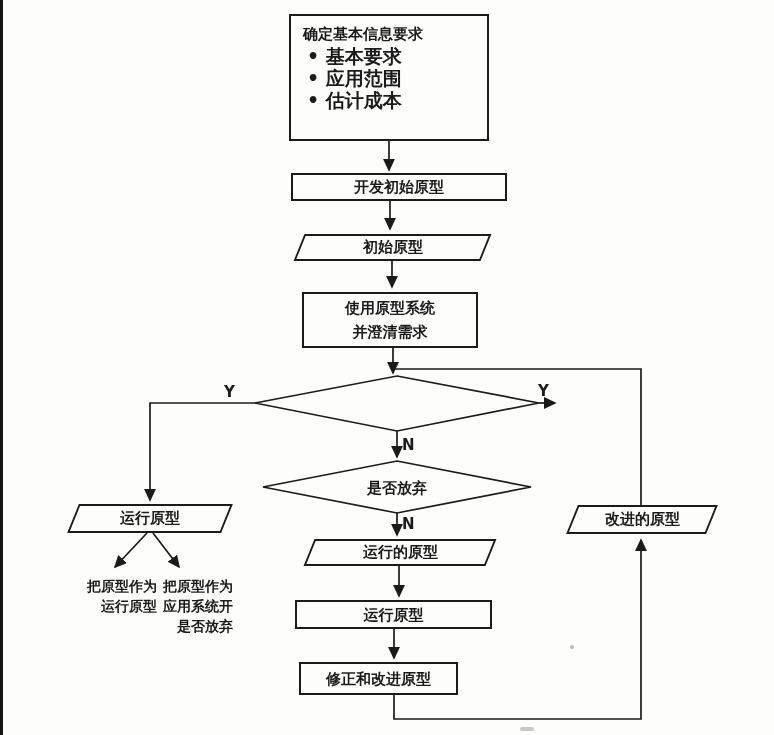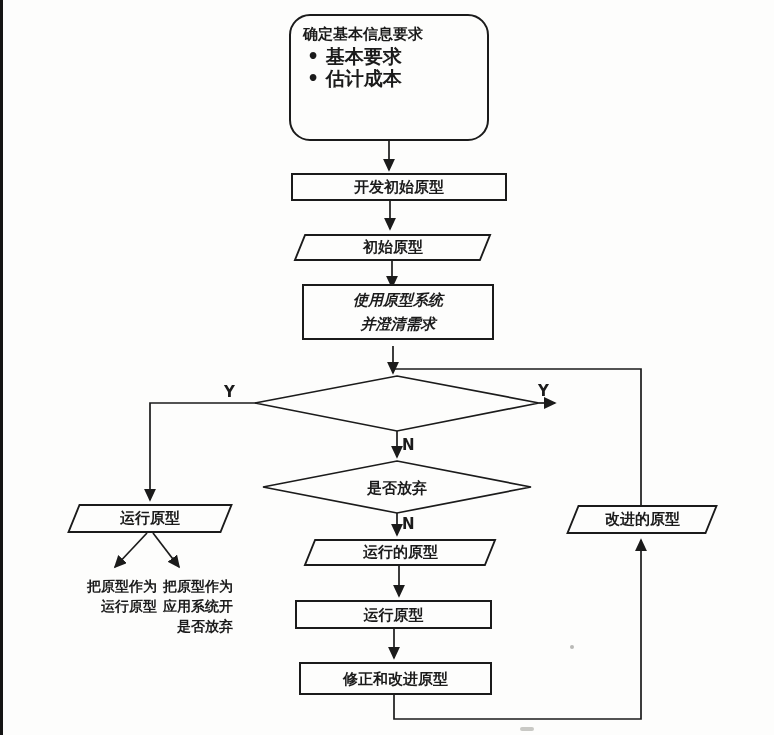--- a/index.html
+++ b/index.html
@@ -18,21 +18,21 @@
   .para{
     position:absolute;border:2px solid #1b1b1b;background:#fdfdfc;
     transform:skewX(-22deg);display:flex;align-items:center;justify-content:center;
   }
   .para>span{transform:skewX(22deg);font-size:15px;white-space:nowrap;}
   .dtext{position:absolute;text-align:center;font-size:15px;line-height:18px;}
   .branch{position:absolute;font-size:15px;line-height:16px;}
   .outcome{position:absolute;text-align:right;font-size:14px;line-height:20px;}
   .info{
     left:289px;top:14px;width:200px;height:127px;
-    display:block;text-align:left;padding:8px 6px 0 12px;border-radius:21px;
+    display:block;text-align:left;padding:8px 6px 0 12px;
   }
   .info-title{font-size:15px;line-height:21px;}
   .info-bullet{font-size:19px;line-height:22px;padding-left:4px;white-space:nowrap;}
   .artifact{position:absolute;border-radius:50%;}
 </style>
 </head>
 <body>
 
 <div class="canvas">
 
@@ -60,32 +60,33 @@
       <line x1="147" y1="533" x2="115" y2="567" marker-end="url(#arw)"></line>
       <line x1="153" y1="533" x2="179" y2="567" marker-end="url(#arw)"></line>
     </g>
     <polygon points="397,376 539,403 397,431 255,403" fill="#fdfdfc" stroke="#1b1b1b" stroke-width="1.7"></polygon>
     <polygon points="397,461 531,487 397,513 263,487" fill="#fdfdfc" stroke="#1b1b1b" stroke-width="1.7"></polygon>
   </svg>
 
   <div class="box info">
     <div class="info-title">确定基本信息要求</div>
     <div class="info-bullet">• 基本要求</div>
+    <div class="info-bullet">• 应用范围</div>
     <div class="info-bullet">• 估计成本</div>
   </div>
 
   <div class="box" style="left:291px;top:173px;width:216px;height:28px;">
     <span>开发初始原型</span>
   </div>
 
   <div class="para" style="left:299px;top:234px;width:187px;height:27px;">
     <span>初始原型</span>
   </div>
 
-  <div class="box" style="left:302px;top:284px;width:192px;height:56px;font-style:italic;">
+  <div class="box" style="left:302px;top:292px;width:176px;height:56px;">
     <span>使用原型系统</span>
     <span>并澄清需求</span>
   </div>
 
   <div class="dtext" style="left:337px;top:479px;width:120px;">是否放弃</div>
 
   <div class="branch" style="left:224px;top:384px;">Y</div>
   <div class="branch" style="left:538px;top:383px;">Y</div>
   <div class="branch" style="left:402px;top:437px;">N</div>
   <div class="branch" style="left:402px;top:516px;">N</div>
@@ -106,21 +107,21 @@
   </div>
 
   <div class="para" style="left:309px;top:539px;width:182px;height:27px;">
     <span>运行的原型</span>
   </div>
 
   <div class="box" style="left:295px;top:600px;width:197px;height:29px;">
     <span>运行原型</span>
   </div>
 
-  <div class="box" style="left:299px;top:662px;width:193px;height:33px;">
+  <div class="box" style="left:299px;top:662px;width:159px;height:33px;">
     <span>修正和改进原型</span>
   </div>
 
   <div class="para" style="left:572px;top:505px;width:140px;height:29px;">
     <span>改进的原型</span>
   </div>
 
   <div class="artifact" style="left:570px;top:645px;width:4px;height:4px;background:#b9b9b6;"></div>
   <div class="artifact" style="left:520px;top:727px;width:14px;height:4px;background:#c9c9c5;border-radius:2px;"></div>
 

